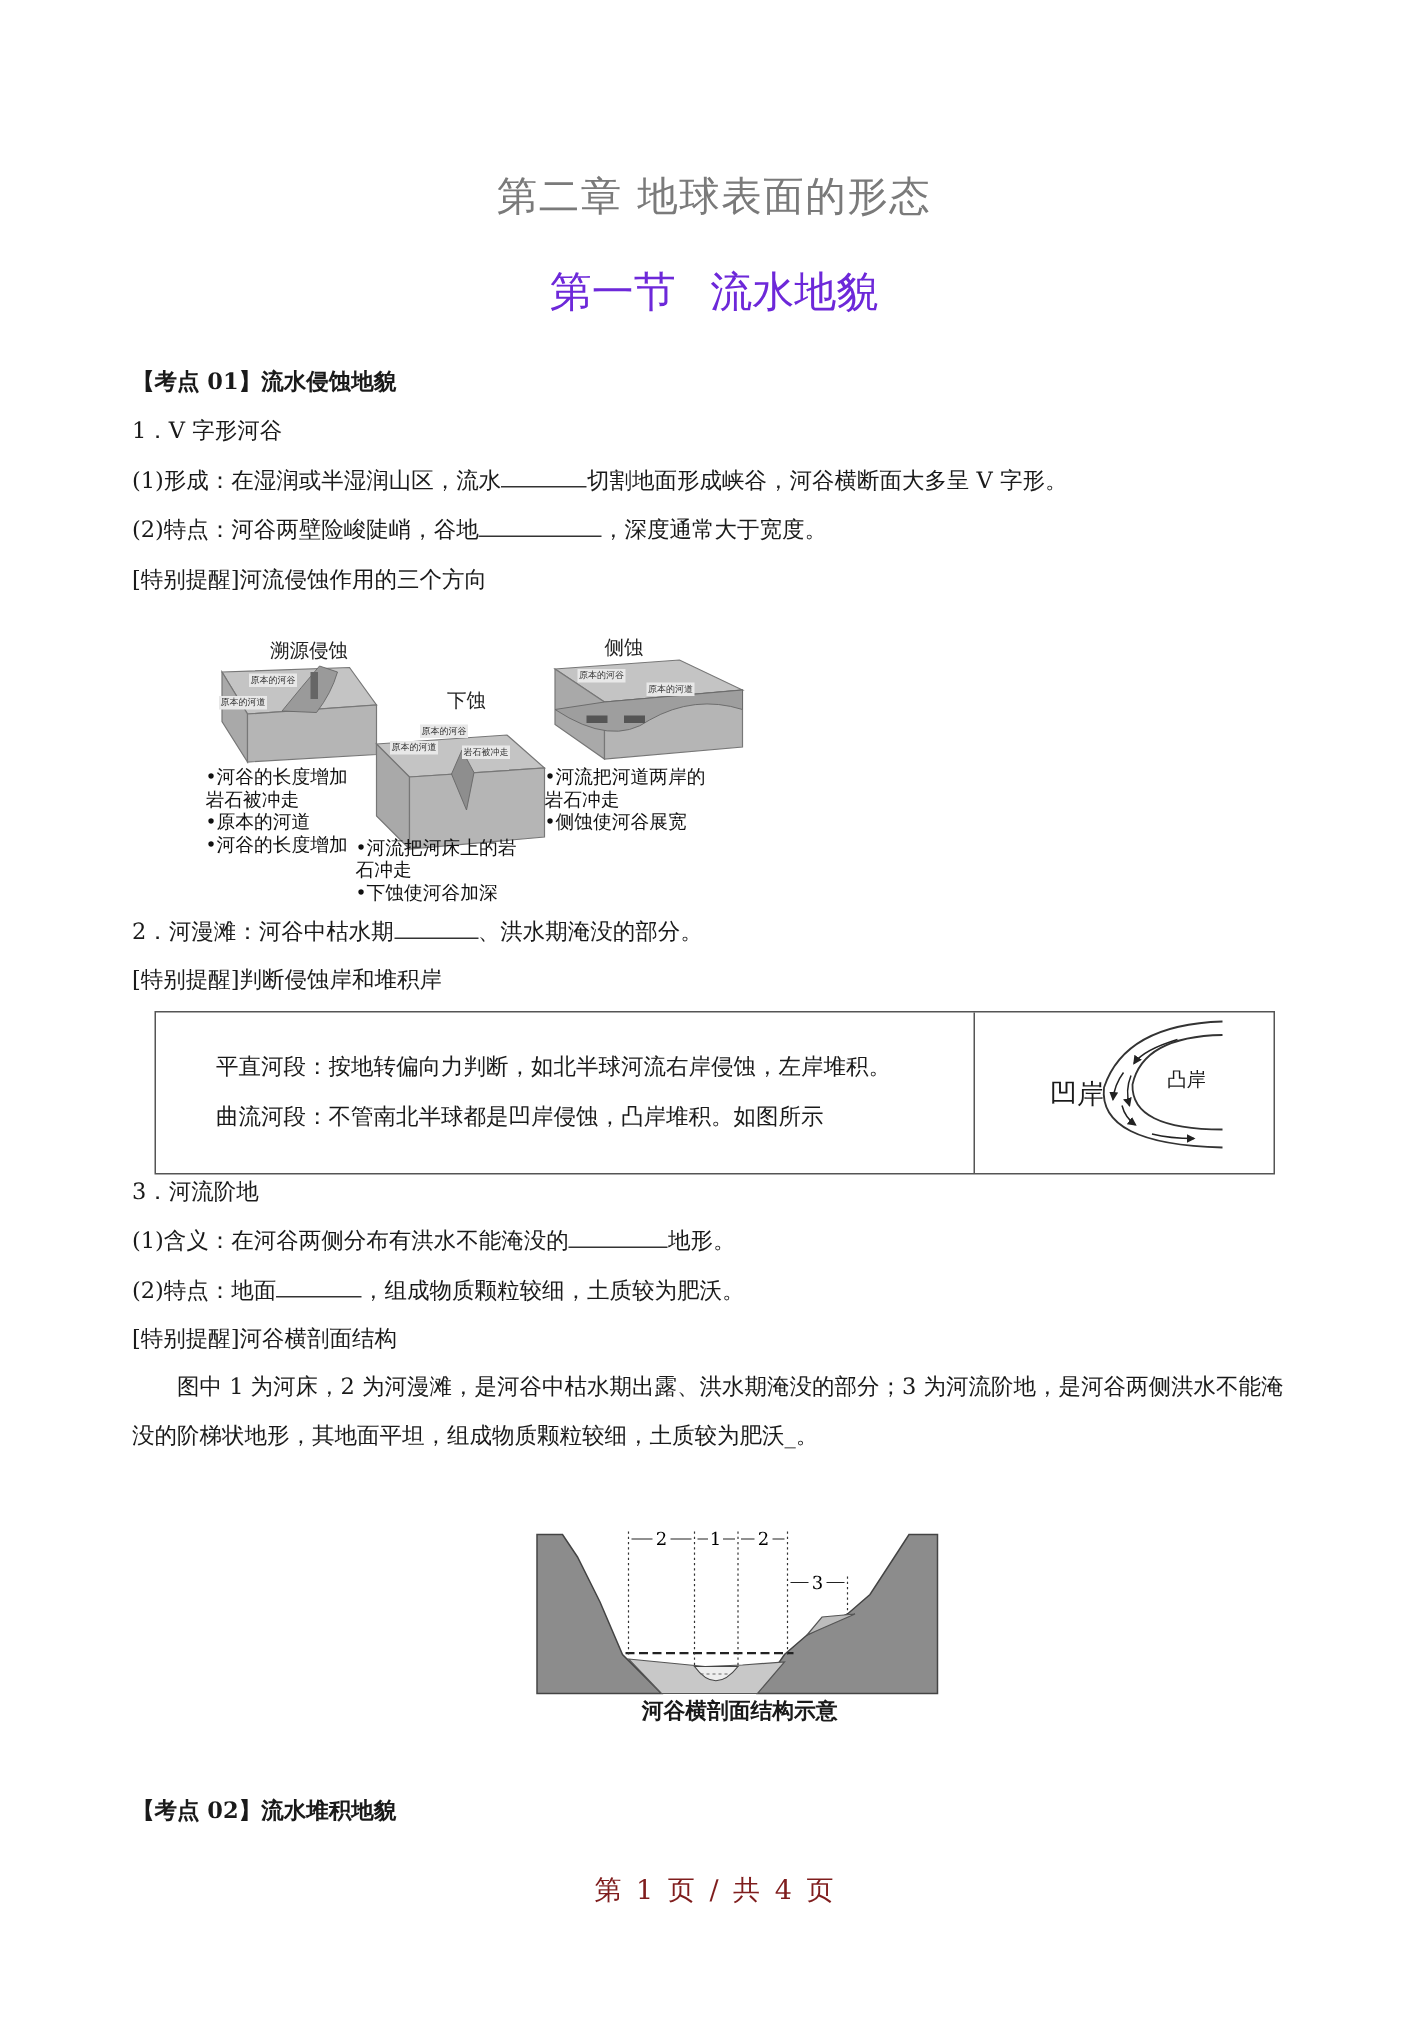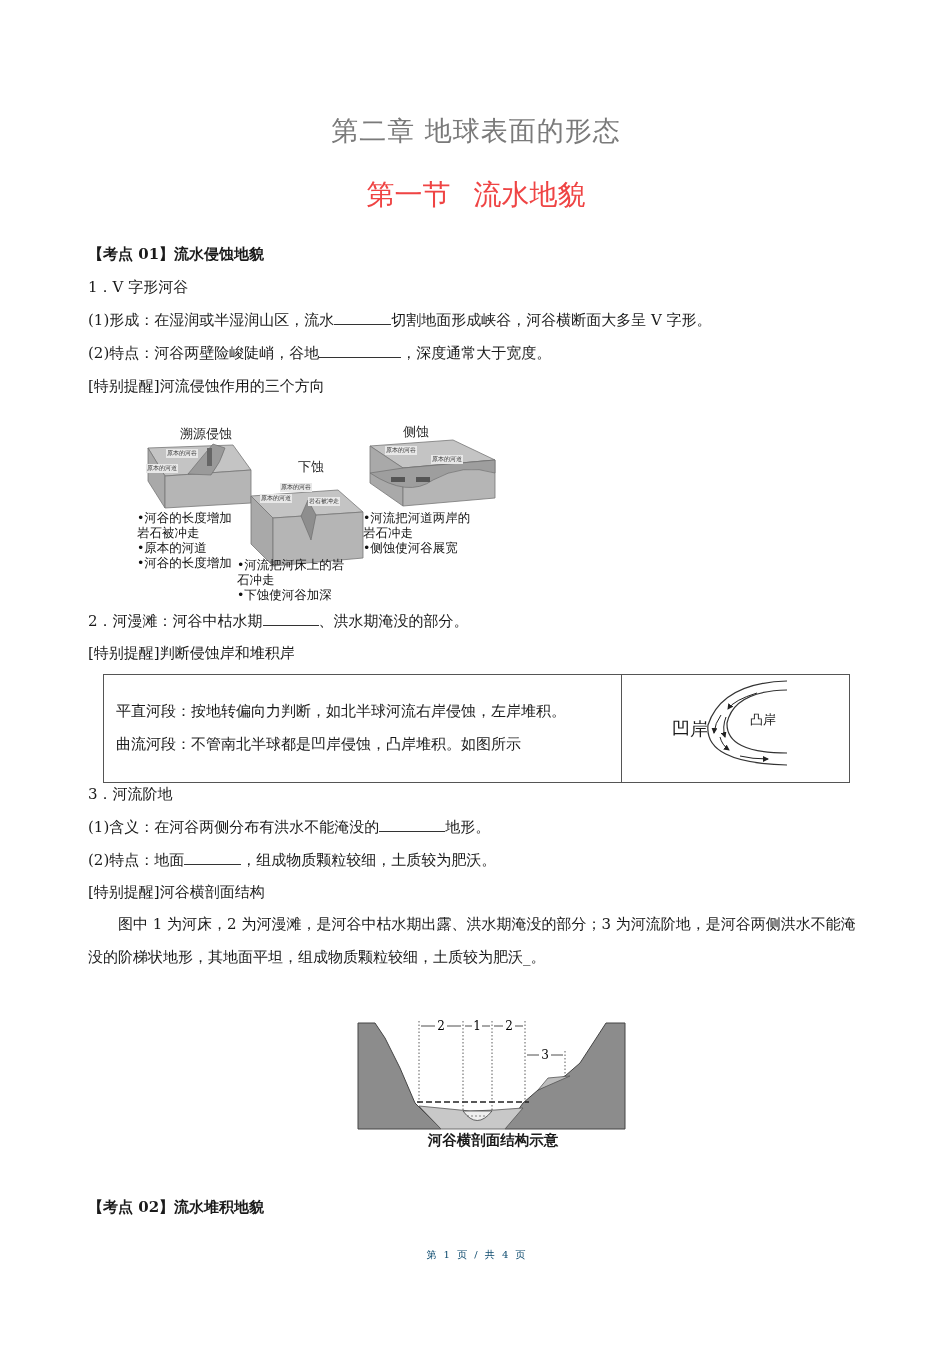--- a/index.html
+++ b/index.html
@@ -1,42 +1,42 @@
 <!DOCTYPE html>
 <html><head>
 <meta charset="utf-8">
 <style>
   * { box-sizing: border-box; margin: 0; padding: 0; }
   html, body { width: 952px; height: 1347px; background: #ffffff; overflow: hidden; }
   body { position: relative; font-family: "DejaVu Serif", "Liberation Serif", serif; color: #1a1a1a; }
   .abs { position: absolute; }
   .chapter-title { left: 0; width: 952px; top: 113px; text-align: center; font-size: 27px; color: #7a7a7a; letter-spacing: 1px; font-family: "DejaVu Sans", sans-serif; }
-  .section-title { left: 0; width: 952px; top: 176px; text-align: center; font-size: 28px; color: #ef4444; font-family: "DejaVu Sans", sans-serif; word-spacing: 14px; }
+  .section-title { left: 0; width: 952px; top: 176px; text-align: center; font-size: 28px; color: #6d28d9; font-family: "DejaVu Sans", sans-serif; word-spacing: 14px; }
   .line { font-size: 15px; line-height: 20px; white-space: nowrap; }
   .bold { font-weight: bold; }
   .blank { display: inline-block; border-bottom: 1px solid #333; height: 15px; vertical-align: baseline; }
   .para { left: 88px; width: 780px; font-size: 15px; line-height: 33px; text-indent: 30px; }
 
   
   .erosion-fig { left: 133px; top: 418px; width: 370px; height: 188px; }
   .block-label { font-size: 13px; font-family: "DejaVu Sans", sans-serif; color: #222; position: absolute; white-space: nowrap; }
   .bullet-text { font-size: 12.5px; line-height: 15px; position: absolute; color: #111; font-family: "DejaVu Sans", sans-serif; }
   .tiny { font-size: 6px; color: #333; position: absolute; background: #e8e8e8; padding: 0 1px; white-space: nowrap; font-family: "DejaVu Sans", sans-serif; }
 
   
-  .bank-table { left: 103px; top: 674px; width: 747px; height: 109px; border: 1px solid #555; display: flex; }
+  .bank-table { left: 103px; top: 674px; width: 747px; height: 109px; border: 1px solid #555; display: flex; padding-left: 28px; }
   .bank-left { width: 518px; border-right: 1px solid #555; padding: 20px 0 0 12px; }
   .bank-left .row { font-size: 15px; line-height: 33px; white-space: nowrap; font-family: "DejaVu Sans", sans-serif; }
   .bank-right { flex: 1; position: relative; }
 
   
   .valley-fig { left: 355px; top: 1018px; width: 276px; height: 135px; }
   .valley-caption { position: absolute; left: 0; width: 276px; top: 113px; text-align: center; font-size: 14.5px; font-weight: bold; font-family: "DejaVu Sans", sans-serif; }
 
-  .page-footer { left: 0; width: 952px; top: 1248px; text-align: center; font-size: 10px; color: #0c4a6e; word-spacing: 4px; }
+  .page-footer { left: 0; width: 952px; top: 1248px; text-align: center; font-size: 18px; color: #7f1d1d; word-spacing: 4px; }
 </style>
 </head>
 <body>
 
 <div class="abs chapter-title">第二章  地球表面的形态</div>
 <div class="abs section-title">第一节  流水地貌</div>
 
 <div class="abs line bold" style="left:88px; top:244px;">【考点 01】流水侵蚀地貌</div>
 
 <div class="abs line" style="left:88px; top:277px;">1．V 字形河谷</div>

